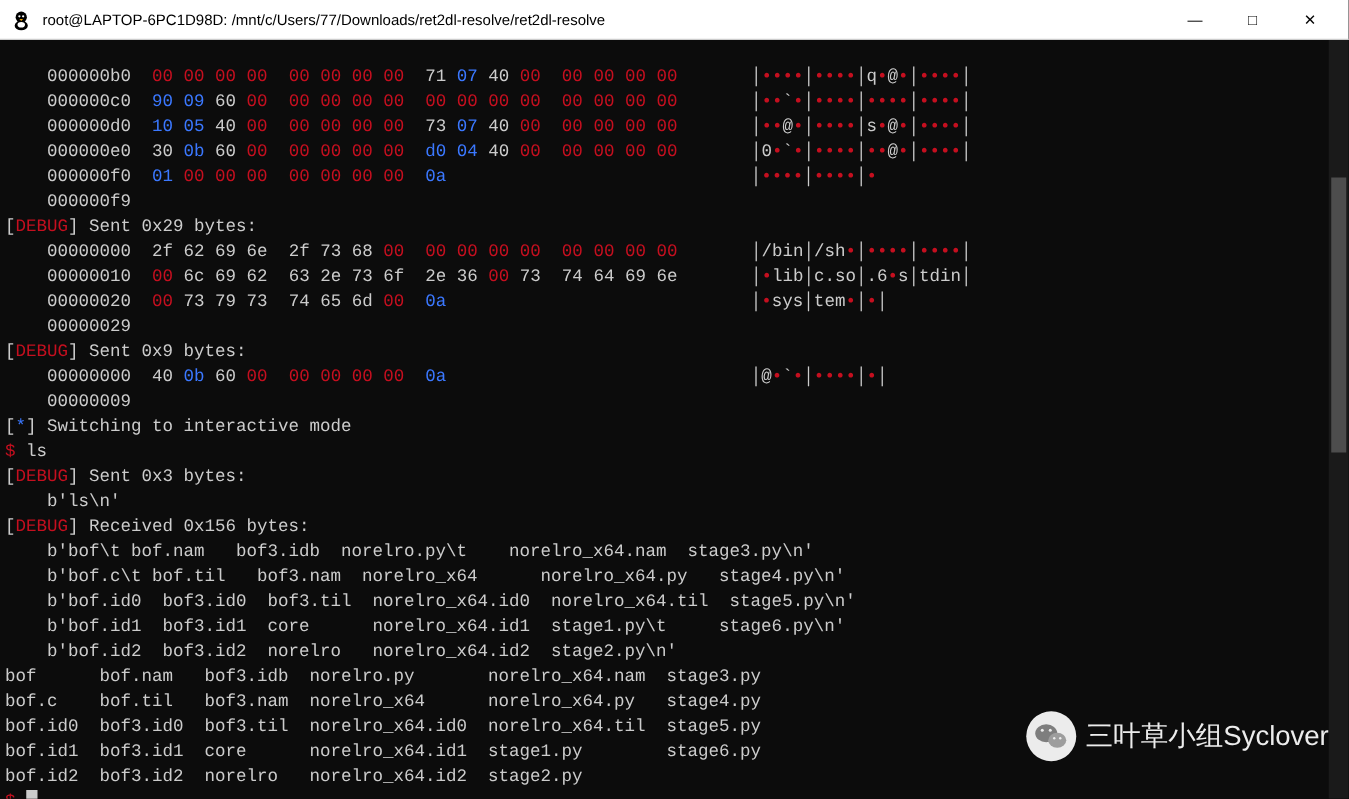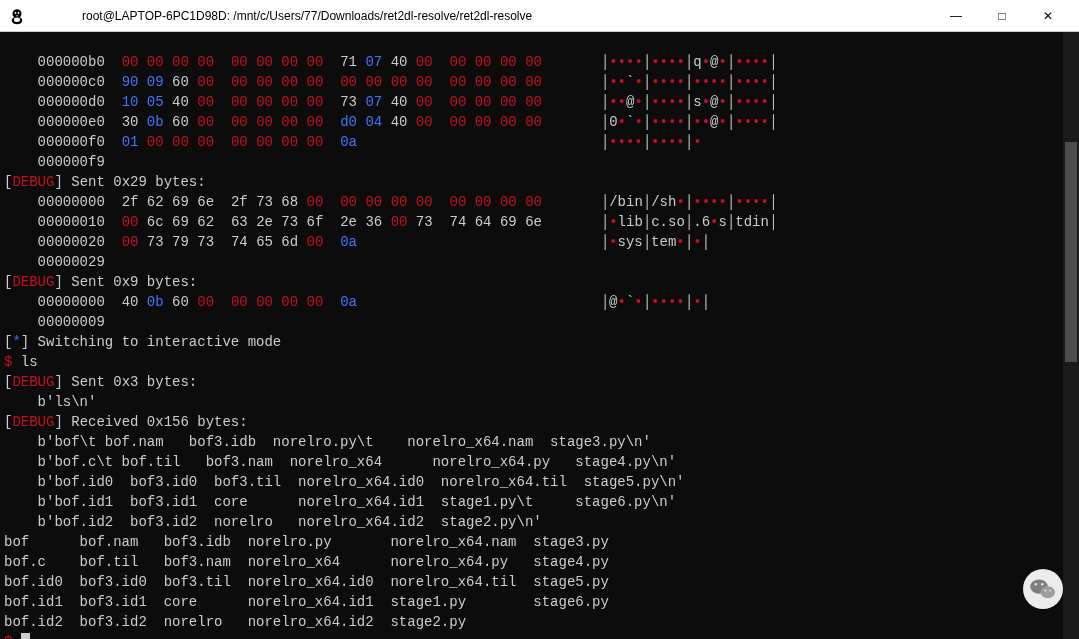--- a/index.html
+++ b/index.html
@@ -15,21 +15,21 @@
   }
   .title-bar {
     background: #ffffff;
     height: 32px;
     display: flex;
     align-items: center;
     padding: 0 8px;
     border-bottom: 1px solid #ccc;
   }
   .title-bar .icon { width: 18px; height: 18px; margin-right: 8px; }
-  .title-bar .title { color: #000; font-family: 'Segoe UI', sans-serif; font-size: 12px; flex: 1; margin-left: 48px; }
+  .title-bar .title { color: #000; font-family: 'Segoe UI', sans-serif; font-size: 12px; flex: 1; }
   .win-controls { display: flex; gap: 0; }
   .win-btn { width: 46px; height: 32px; display: flex; align-items: center; justify-content: center; font-family: sans-serif; color: #000; font-size: 12px; }
   .terminal {
     padding: 20px 4px;
     line-height: 20px;
     white-space: pre;
     letter-spacing: 0;
   }
   .c-red { color: #c50f1f; }
   .c-blue { color: #3b78ff; }
@@ -127,13 +127,14 @@
   <div class="wx">
     <svg viewBox="0 0 40 40" width="32" height="32">
         <ellipse cx="15" cy="17" rx="11" ry="9" fill="#888"></ellipse>
         <ellipse cx="26" cy="24" rx="9" ry="7.5" fill="#aaa"></ellipse>
         <circle cx="11" cy="14" r="1.5" fill="#fff"></circle>
         <circle cx="19" cy="14" r="1.5" fill="#fff"></circle>
         <circle cx="23" cy="22" r="1.2" fill="#fff"></circle>
         <circle cx="29" cy="22" r="1.2" fill="#fff"></circle>
       </svg>
   </div>
+  <div class="txt">三叶草小组Syclover</div>
 </div>
 
 </body></html>

